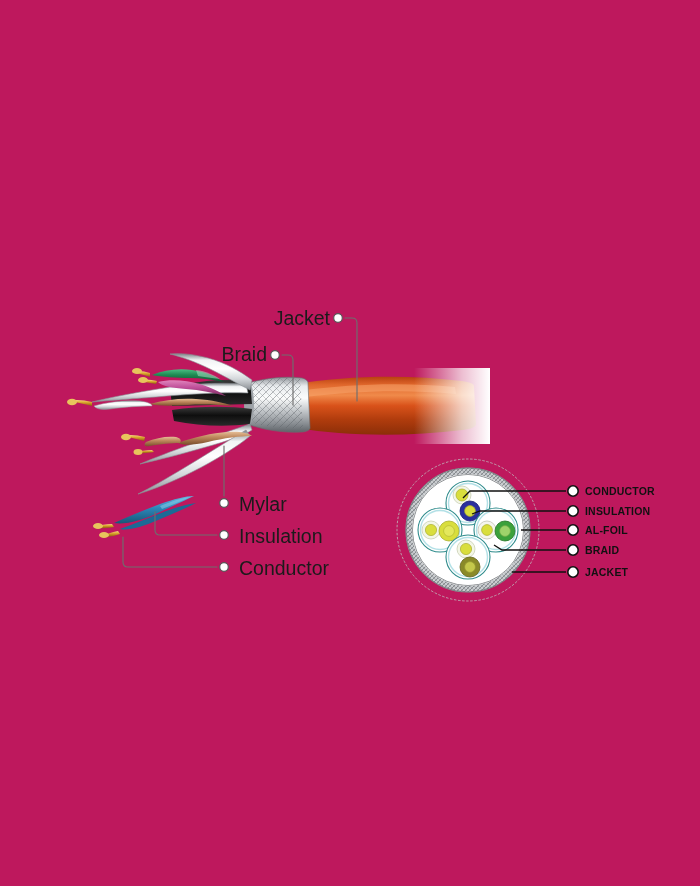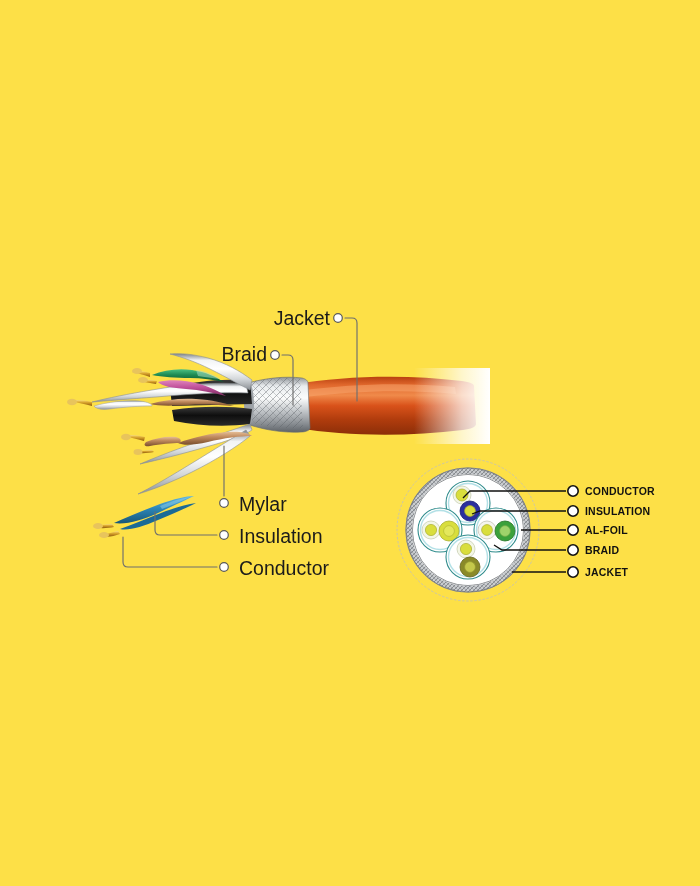--- a/index.html
+++ b/index.html
@@ -10,21 +10,21 @@
   body {
     width: 700px;
     height: 886px;
     overflow: hidden;
     font-family: "Liberation Sans", sans-serif;
   }
   #figure-canvas {
     position: relative;
     width: 700px;
     height: 886px;
-    background: #fde047;
+    background: #be185d;
   }
   #figure-svg {
     position: absolute;
     left: 0;
     top: 0;
     width: 700px;
     height: 886px;
     display: block;
   }
   .callout-label {

